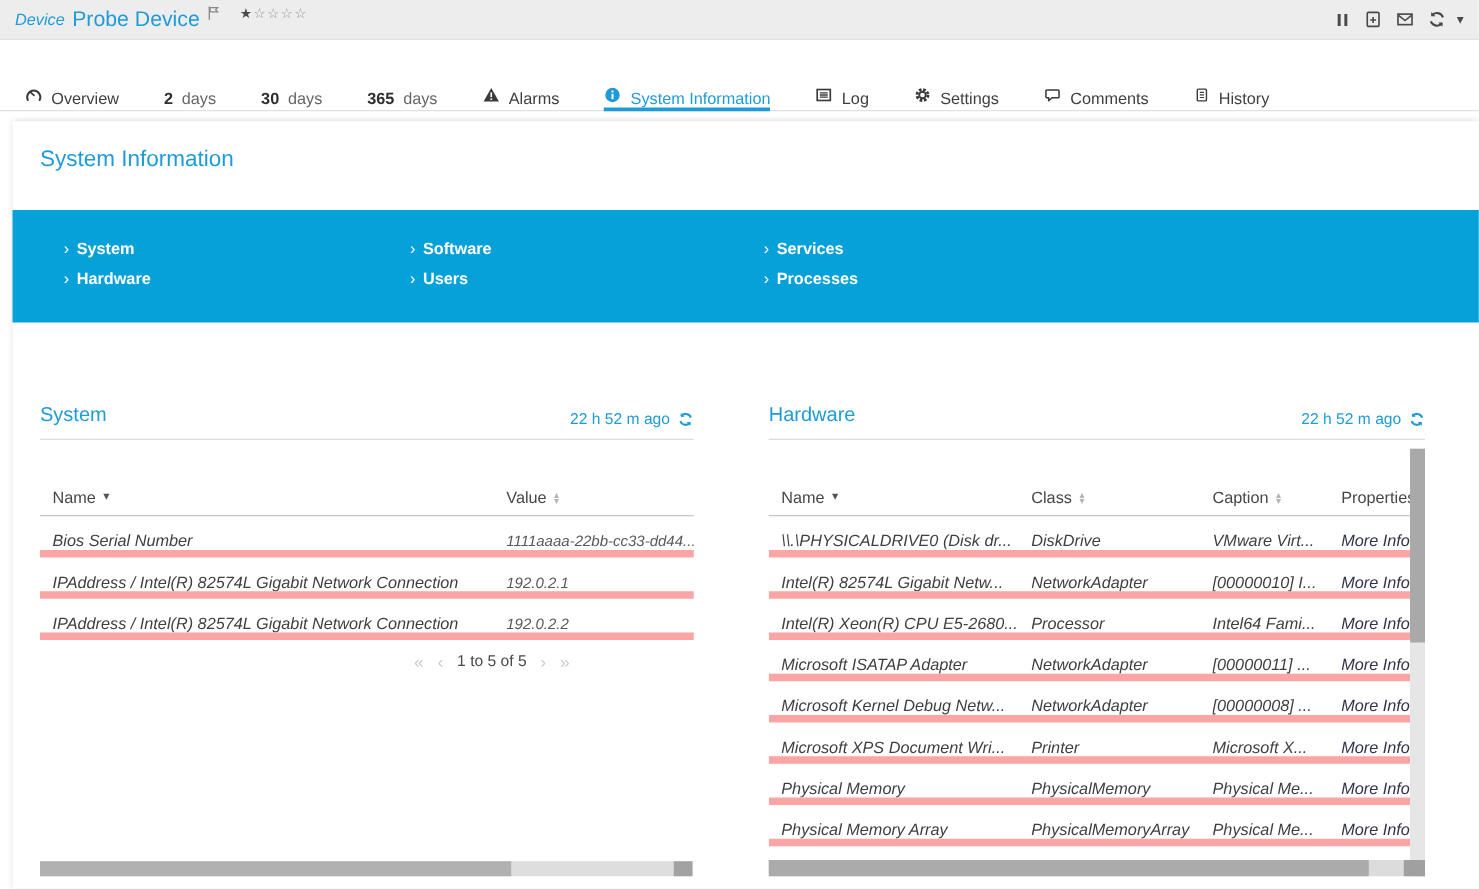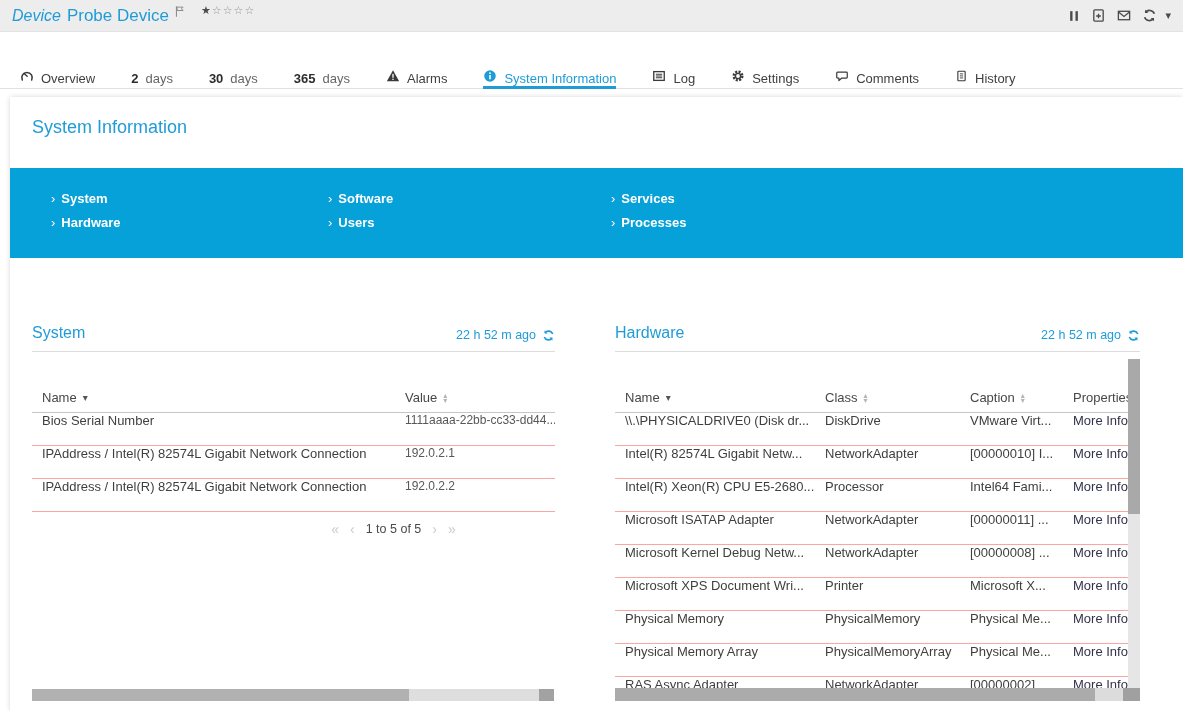--- a/index.html
+++ b/index.html
@@ -10,21 +10,21 @@
     font-family:"Liberation Sans","DejaVu Sans",sans-serif;
     -webkit-font-smoothing:antialiased;
   }
 
   
   .topbar {
     position:absolute; top:0; left:0; right:0; height:32px;
     background:#ededed; border-bottom:1px solid #e3e3e3;
     display:flex; align-items:center; padding:0 12px;
   }
-  .device-type { font-style:italic; color:#1f9cd8; font-size:16px; }
+  .device-type { font-style:italic; color:#1f9cd8; font-size:13px; }
   .device-name { color:#1f9cd8; font-size:17px; margin-left:6px; }
   .flag-wrap { align-self:flex-start; margin:4px 0 0 5px; }
   .stars { align-self:flex-start; margin:4px 0 0 14px; font-size:11px; letter-spacing:1px; cursor:pointer; }
   .star-filled { color:#4b4b4b; }
   .star-empty  { color:#9a9a9a; }
   .topbar-actions { margin-left:auto; display:flex; align-items:center; gap:10px; color:#4a4a4a; }
   .topbar-actions .act { display:flex; align-items:center; cursor:pointer; }
   .caret { font-size:11px; color:#4a4a4a; margin-left:-2px; }
 
   
@@ -79,22 +79,22 @@
   .sort-both { display:inline-flex; flex-direction:column; color:#b5b5b5; font-size:8px; line-height:5px; }
 
   .w-sname  { width:363px; }
   .w-svalue { flex:1; }
   .w-hname  { width:200px; }
   .w-hclass { width:145px; }
   .w-hcap   { width:103px; }
   .w-hprops { flex:1; }
 
   .trow {
-    display:flex; align-items:flex-start; height:33px; padding-left:10px;
-    border-bottom:1px solid #fca5a5; font-size:13px; color:#3f3f3f;
+    display:flex; align-items:flex-end; height:33px; padding-left:10px;
+    border-bottom:6px solid #fca5a5; font-size:13px; color:#3f3f3f;font-style:italic;
   }
   .cell { overflow:hidden; white-space:nowrap; padding-right:8px; }
   .val  { font-size:12px; color:#585858; }
   .more-link { color:#32324b; font-size:13px; cursor:pointer; }
   .rows-clip { height:278px; overflow:hidden; }
 
   .pagination {
     margin-top:9px; display:flex; justify-content:center; align-items:center;
     gap:11px; transform:translateX(100px); font-size:12.5px; color:#4a4a4a;
   }

